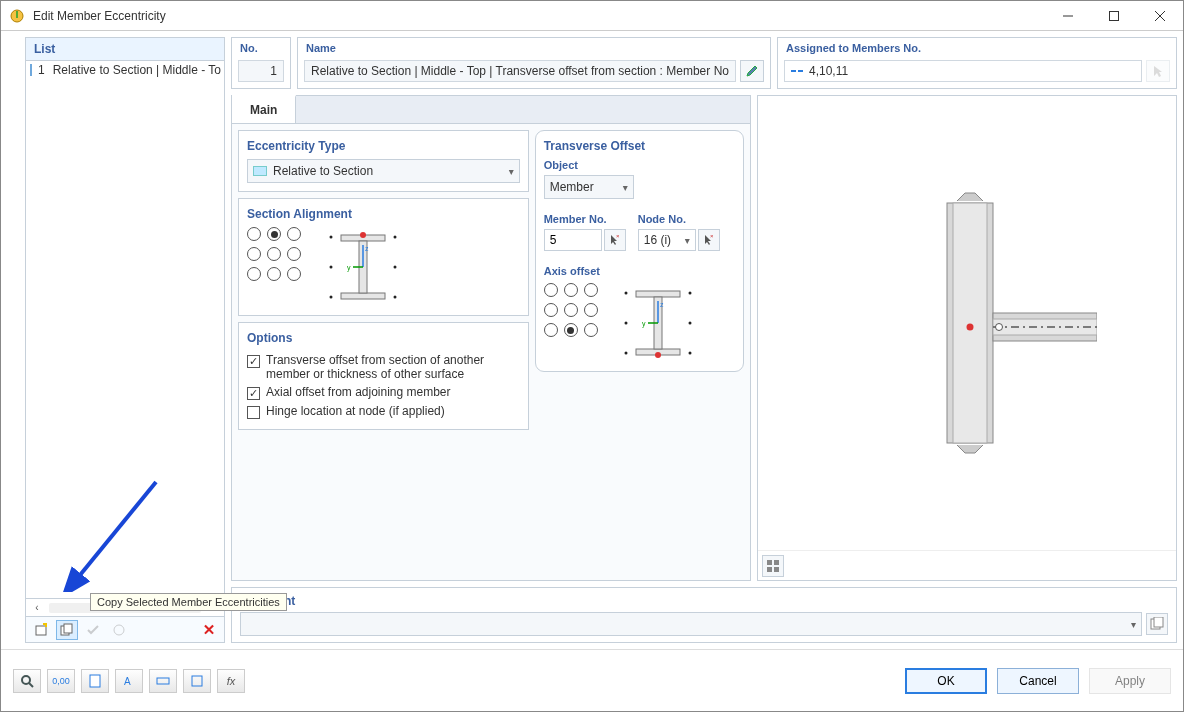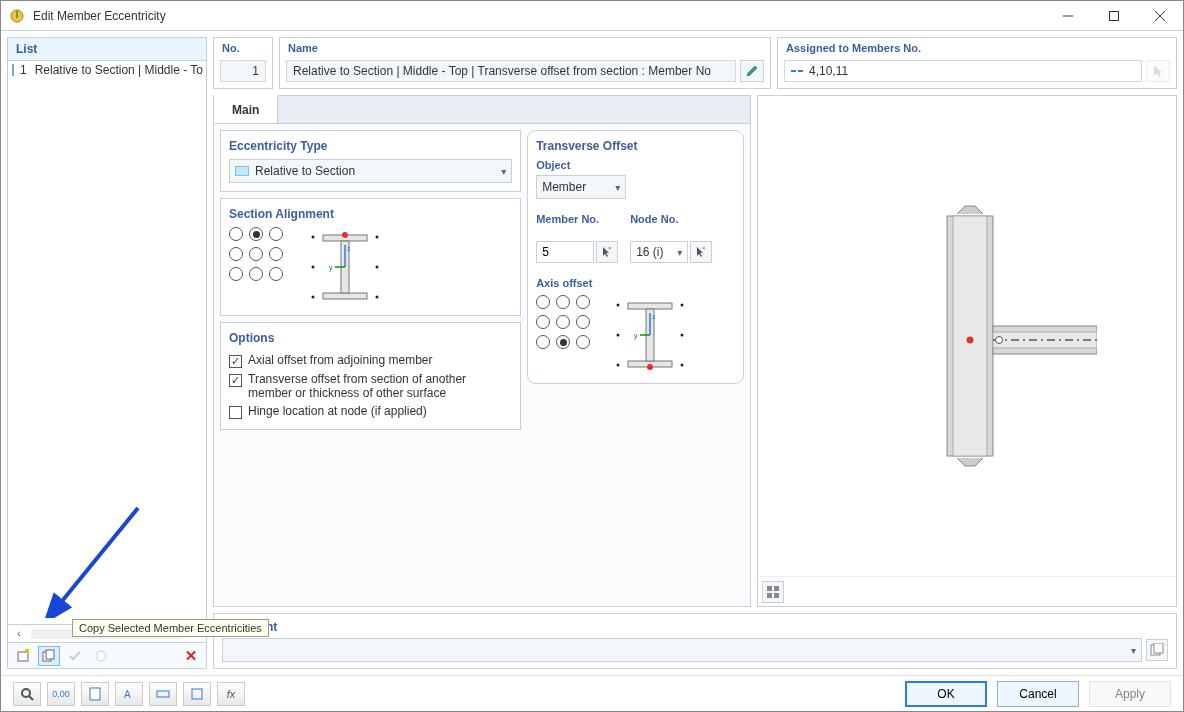--- a/index.html
+++ b/index.html
@@ -11,21 +11,21 @@
   .titlebar { height: 30px; display: flex; align-items: center; padding: 0 0 0 8px; border-bottom: 1px solid #ccc; }
   .titlebar .app-icon { width: 16px; height: 16px; margin-right: 8px; display: flex; align-items: center; justify-content: center; }
   .titlebar .title-text { flex: 1; font-size: 12px; }
   .titlebar .win-buttons { display: flex; }
   .win-btn { width: 46px; height: 30px; display: flex; align-items: center; justify-content: center; cursor: pointer; }
   
   
   .body { flex: 1; display: flex; padding: 6px; gap: 6px; background: #fff; overflow: hidden; }
   
   
-  .left-panel { width: 200px; display: flex; flex-direction: column; border: 1px solid #c6d0da; }
+  .left-panel { width: 200px; display: flex; flex-direction: column; border: 1px solid #c6d0da; margin-left: 18px; }
   .left-panel .list-header { background: #eaf4ff; padding: 4px 8px; font-weight: 600; color: #3a5fa0; border-bottom: 1px solid #c6d0da; }
   .left-panel .list-body { flex: 1; overflow: hidden; background: #fff; position: relative; }
   .list-row { display: flex; align-items: center; padding: 2px 4px; white-space: nowrap; overflow: hidden; }
   .list-row .row-icon { width: 16px; height: 12px; margin-right: 6px; border: 1px solid #6fa8dc; background: linear-gradient(to bottom, #dff1ff, #bfe0ff); }
   .list-row .row-num { width: 14px; text-align: right; margin-right: 8px; }
   .left-scroll { height: 18px; border-top: 1px solid #c6d0da; display: flex; align-items: center; justify-content: space-between; padding: 0 3px; }
   .scroll-arrow { width: 16px; height: 14px; display: flex; align-items: center; justify-content: center; font-size: 10px; color: #555; cursor: pointer; }
   .scroll-track { flex: 1; height: 10px; background: #f0f0f0; margin: 0 4px; border-radius: 2px; }
   .left-toolbar { height: 26px; display: flex; align-items: center; gap: 4px; padding: 2px 4px; border-top: 1px solid #c6d0da; background: #f7fbff; }
   .tb-btn { width: 22px; height: 20px; display: flex; align-items: center; justify-content: center; border: 1px solid transparent; cursor: pointer; position: relative; }
@@ -77,37 +77,37 @@
   .i-beam-box svg { width: 100%; height: 100%; }
   
   .chk-row { display: flex; align-items: flex-start; gap: 6px; padding: 2px 0; }
   .chk { width: 13px; height: 13px; border: 1px solid #555; display: flex; align-items: center; justify-content: center; flex-shrink: 0; margin-top: 2px; cursor: pointer; }
   .chk.checked::after { content: "✓"; font-size: 11px; line-height: 1; }
   .chk-label { flex: 1; }
   
   .sub-label { color: #3a5fa0; font-weight: 600; font-size: 11px; margin-top: 4px; margin-bottom: 4px; }
   .small-select { width: 90px; }
   .inline-row { display: flex; gap: 12px; }
-  .inline-col { display: flex; flex-direction: column; gap: 12px; }
+  .inline-col { display: flex; flex-direction: column; gap: 0; }
   .input-combo { display: flex; align-items: center; gap: 2px; }
   .text-input { width: 58px; height: 22px; border: 1px solid #c6d0da; padding: 2px 5px; font-size: 12px; }
   .small-btn { width: 22px; height: 22px; border: 1px solid #c6d0da; background: #f4f7fa; cursor: pointer; display: flex; align-items: center; justify-content: center; }
   
   .preview { width: 420px; border: 1px solid #c6d0da; background: #fff; display: flex; flex-direction: column; }
   .preview-body { flex: 1; display: flex; align-items: center; justify-content: center; position: relative; overflow: hidden; }
   .preview-footer { height: 30px; padding: 4px; border-top: 1px solid #eee; display: flex; }
   
   
   .comment-row { display: flex; gap: 6px; }
   .comment-panel { flex: 1; border: 1px solid #c6d0da; background: #fff; padding: 6px 8px; display: flex; flex-direction: column; gap: 4px; }
   .comment-input-row { display: flex; align-items: center; gap: 4px; }
   .comment-select { flex: 1; }
   
   
-  .bottom-bar { height: 36px; border-top: 1px solid #ddd; display: flex; align-items: center; padding: 8px 12px; gap: 10px; position: relative; }
+  .bottom-bar { height: 62px; border-top: 1px solid #ddd; display: flex; align-items: center; padding: 8px 12px; gap: 10px; position: relative; }
   .bottom-left-icons { display: flex; gap: 6px; }
   .bottom-icon { width: 28px; height: 24px; border: 1px solid #ccc; background: linear-gradient(#fefefe, #e8e8e8); display: flex; align-items: center; justify-content: center; cursor: pointer; font-size: 11px; }
   .bottom-spacer { flex: 1; }
   .btn { min-width: 82px; height: 26px; border: 1px solid #8cb0d8; background: #eef6ff; cursor: pointer; font-size: 12px; }
   .btn.primary { border: 2px solid #2a7de0; }
   .btn.disabled { opacity: 0.5; cursor: default; border-color: #ccc; background: #f5f5f5; }
   
   
   .tooltip { position: absolute; left: 64px; top: -24px; background: #fffff0; border: 1px solid #999; padding: 2px 6px; font-size: 11px; white-space: nowrap; z-index: 10; }
   
@@ -297,25 +297,25 @@
                         <text x="24" y="43" font-size="7" fill="#090">y</text>
                       </svg>
                     </div>
                   </div>
                 </div>
 
                 <div class="panel" style="flex:1;">
                   <div class="panel-title">Options</div>
                   <div class="chk-row">
                     <div class="chk checked"></div>
-                    <div class="chk-label">Axial offset from adjoining member</div>
+                    <div class="chk-label">Transverse offset from section of another member or thickness of other surface</div>
                   </div>
                   <div class="chk-row">
                     <div class="chk checked"></div>
-                    <div class="chk-label">Transverse offset from section of another member or thickness of other surface</div>
+                    <div class="chk-label">Axial offset from adjoining member</div>
                   </div>
                   <div class="chk-row">
                     <div class="chk"></div>
                     <div class="chk-label">Hinge location at node (if applied)</div>
                   </div>
                 </div>
               </div>
 
               <div class="col" style="flex:0.72;">
 

